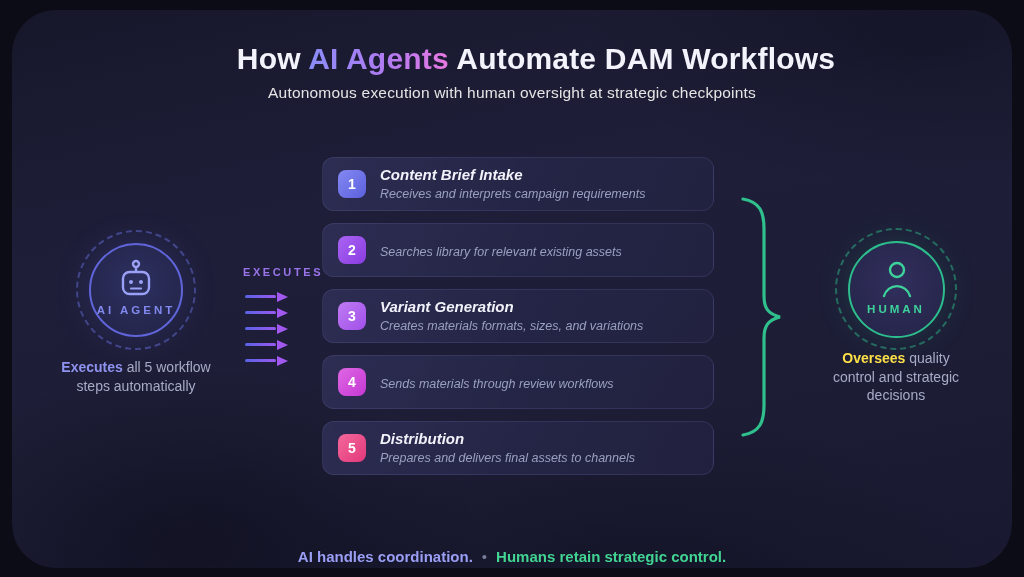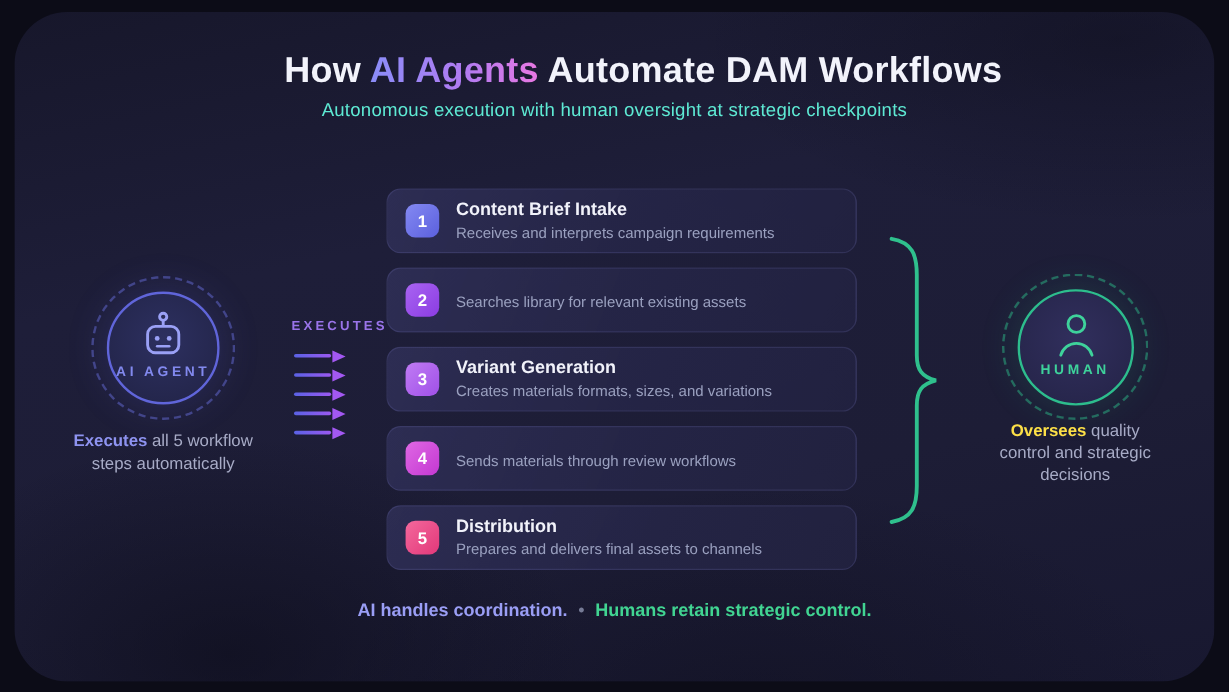--- a/index.html
+++ b/index.html
@@ -11,21 +11,21 @@
       radial-gradient(520px 300px at 62% 108%, rgba(14,14,28,.5), rgba(14,14,28,0) 70%),
       radial-gradient(500px 220px at 92% 4%, rgba(12,12,24,.45), rgba(12,12,24,0) 70%),
       linear-gradient(168deg,#17172b 0%,#1e1e39 34%,#1d1d36 68%,#181830 100%);
   }
   
   .title{position:absolute;left:0;top:42px;width:1024px;text-align:center;
     font-size:30px;font-weight:800;color:#f2f3fb;letter-spacing:.2px;line-height:1.1;padding-left:48px;}
   .title .hl{background:linear-gradient(90deg,#8a8df8 0%,#b07bf2 55%,#e878e2 100%);
     -webkit-background-clip:text;background-clip:text;color:transparent;}
   .subtitle{position:absolute;left:0;top:84px;width:1024px;text-align:center;
-    font-size:15.5px;color:#5eead4;letter-spacing:.2px;}
+    font-size:15.5px;color:#e5e5e5;letter-spacing:.2px;}
   
   .ring-dashed{position:absolute;border-radius:50%;border:2px dashed rgba(96,100,200,.55);}
   .ring-dashed.green{border-color:rgba(45,170,128,.55);}
   .disc{position:absolute;border-radius:50%;}
   .disc.agent{border:2px solid #6065da;background:radial-gradient(circle at 50% 42%,#2d3060 0%,#24264c 75%);
     box-shadow:0 0 34px rgba(95,100,225,.22);}
   .disc.human{border:2px solid #2dbd8d;background:radial-gradient(circle at 50% 42%,#312f5d 0%,#27264c 75%);
     box-shadow:0 0 34px rgba(45,190,140,.16);}
   .circle-label{position:absolute;text-align:center;font-size:11.5px;font-weight:700;letter-spacing:3px;}
   .circle-label.agent{color:#8289ee;}
@@ -42,27 +42,27 @@
   .arrow .line{width:31px;height:2.6px;border-radius:2px;background:linear-gradient(90deg,#5a62e5,#9b59f0);}
   .arrow .head{width:0;height:0;border-top:5.5px solid transparent;border-bottom:5.5px solid transparent;
     border-left:11px solid #a358f2;margin-left:1px;}
   
   .cards{position:absolute;left:322px;top:157px;width:392px;}
   .card{display:flex;align-items:center;width:392px;height:54px;margin-bottom:12px;
     border-radius:12px;border:1px solid rgba(128,130,205,.17);padding-left:15px;
     background:linear-gradient(112deg,rgba(48,48,88,.85) 0%,rgba(37,37,70,.95) 55%,rgba(34,34,64,.95) 100%);}
   .badge{width:28px;height:28px;border-radius:8px;flex:0 0 28px;display:flex;align-items:center;
     justify-content:center;font-size:14px;font-weight:700;color:#ffffff;}
-  .card-text{margin-left:14px;}
+  .card-text{margin-left:14px;font-style:italic;}
   .card-title{font-size:15px;font-weight:700;color:#f1f2fa;line-height:17px;}
   .card-desc{font-size:12.5px;color:#9aa0bf;line-height:15px;margin-top:4px;}
   
   .brace{position:absolute;left:739px;top:196px;}
   
-  .footer{position:absolute;left:0;top:500px;width:1024px;text-align:center;font-size:15px;font-weight:700;}
+  .footer{position:absolute;left:0;top:548px;width:1024px;text-align:center;font-size:15px;font-weight:700;}
   .footer .ai{color:#9a9ef5;}
   .footer .dot{color:#767b96;font-weight:400;margin:0 9px;}
   .footer .hum{color:#41d492;}
 </style>
 </head>
 <body>
 
 <div class="stage">
   <div class="panel"></div>
 

